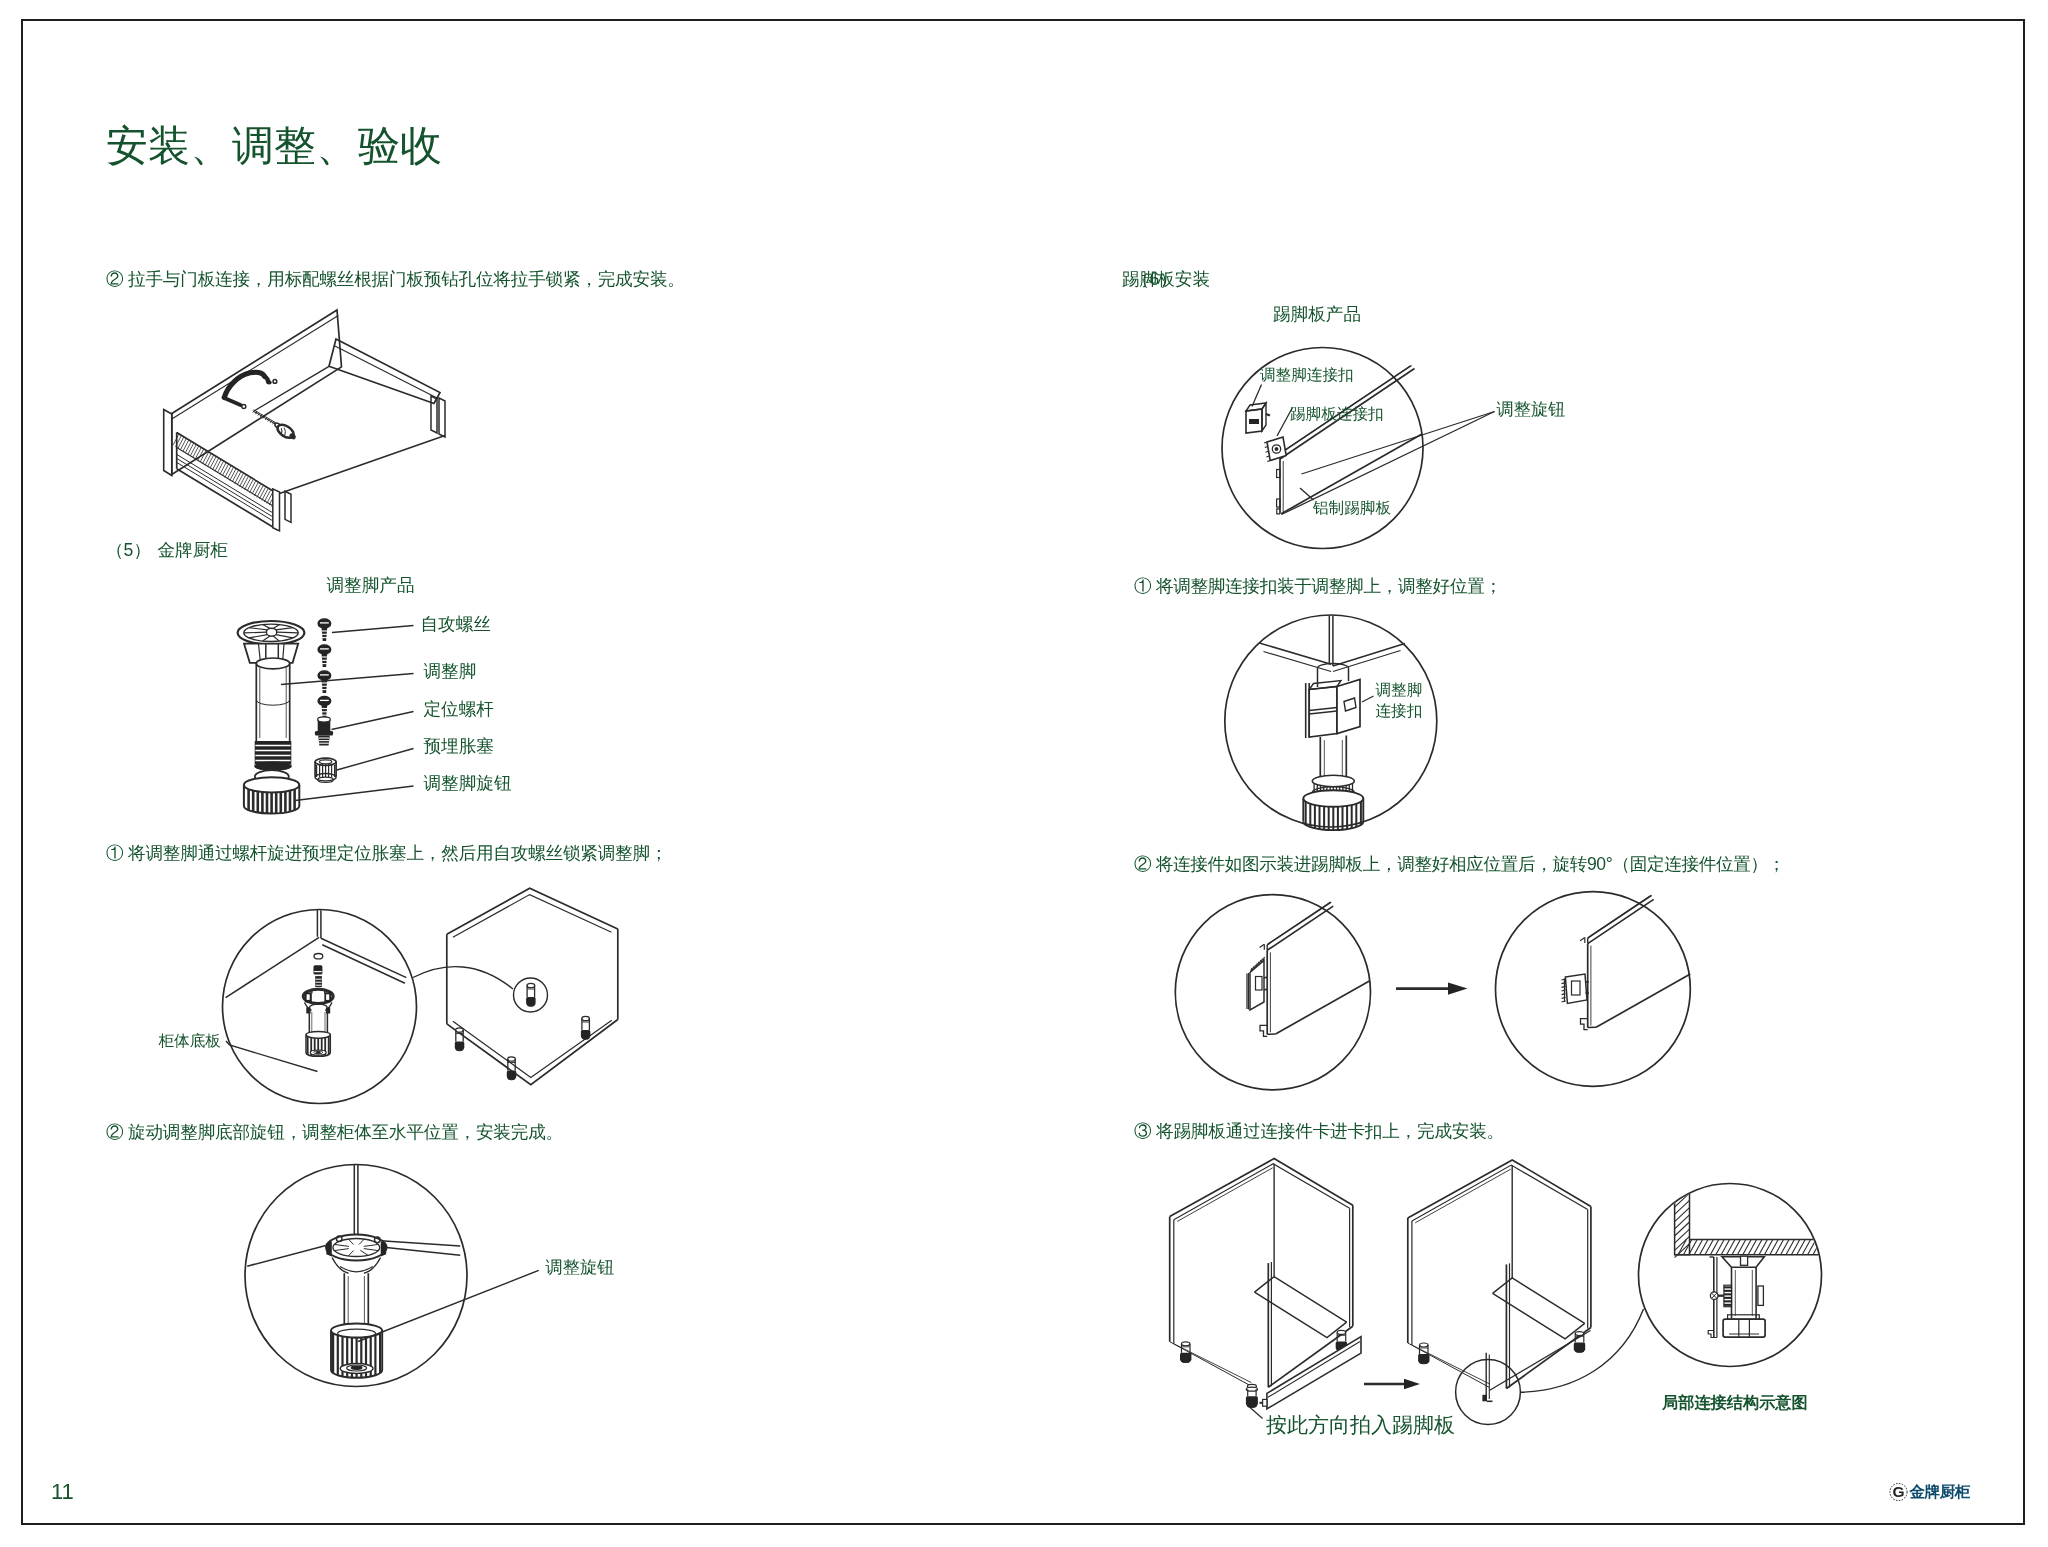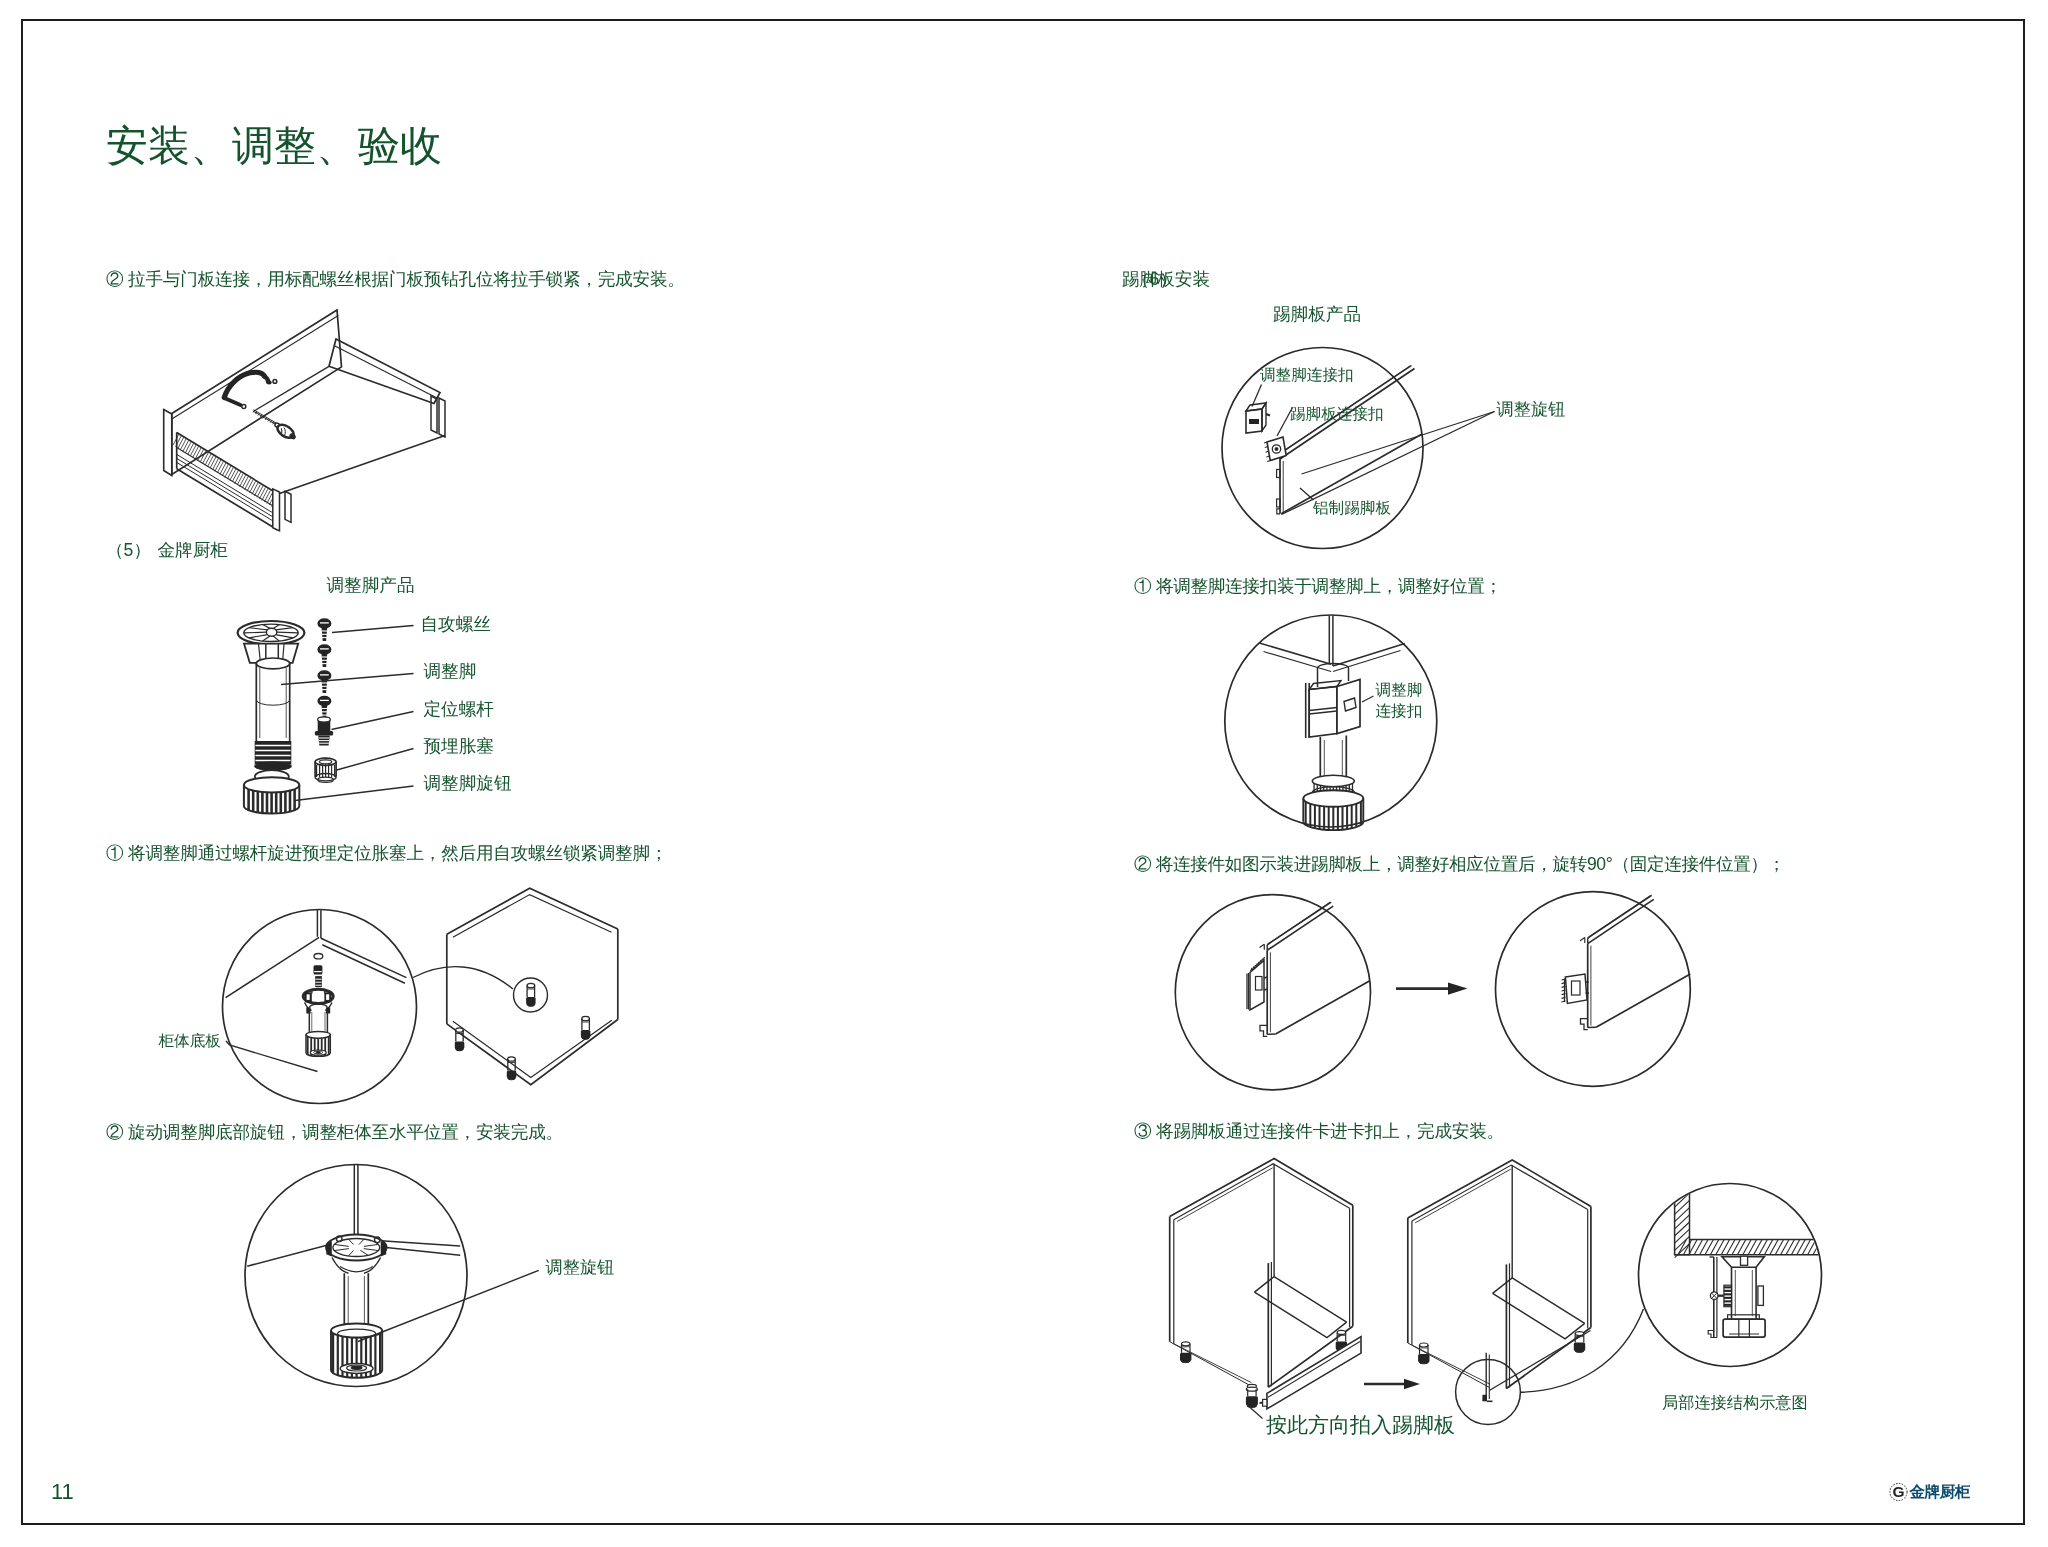--- a/index.html
+++ b/index.html
@@ -619,18 +619,18 @@
 <div class="t" style="left:1260.0px;top:367.4px;font-size:15.6px;font-weight:400;">调整脚连接扣</div>
 <div class="t" style="left:1290.0px;top:390.4px;font-size:15.6px;font-weight:400;margin-top:16px;">踢脚板连接扣</div>
 <div class="t" style="left:1496.5px;top:400.6px;font-size:17.2px;font-weight:400;">调整旋钮</div>
 <div class="t" style="left:1313.0px;top:500.4px;font-size:15.6px;font-weight:400;">铝制踢脚板</div>
 <div class="t" style="left:1134.0px;top:577.8px;font-size:17.6px;font-weight:400;letter-spacing:-0.3px;">① 将调整脚连接扣装于调整脚上，调整好位置；</div>
 <div class="t" style="left:1375.5px;top:682.4px;font-size:15.6px;font-weight:400;">调整脚</div>
 <div class="t" style="left:1375.5px;top:703.4px;font-size:15.6px;font-weight:400;">连接扣</div>
 <div class="t" style="left:1134.0px;top:855.8px;font-size:17.6px;font-weight:400;letter-spacing:-0.35px;">② 将连接件如图示装进踢脚板上，调整好相应位置后，旋转90°（固定连接件位置）；</div>
 <div class="t" style="left:1134.0px;top:1122.8px;font-size:17.6px;font-weight:400;letter-spacing:-0.2px;">③ 将踢脚板通过连接件卡进卡扣上，完成安装。</div>
 <div class="t" style="left:1266.0px;top:1414.4px;font-size:21px;font-weight:400;">按此方向拍入踢脚板</div>
-<div class="t" style="left:1662.0px;top:1394.1px;font-size:16.2px;font-weight:400;">局部连接结构示意图</div>
+<div class="t" style="left:1662.0px;top:1394.1px;font-size:16.2px;font-weight:700;">局部连接结构示意图</div>
 <div class="t" style="left:51.0px;top:1480.6px;font-size:22px;font-weight:400;">11</div>
 <svg width="92" height="26" viewBox="0 0 92 26" style="position:absolute;left:1888px;top:1478.5px">
     <circle cx="10.5" cy="13" r="8.6" fill="none" stroke="#2b2b2b" stroke-width="1" stroke-dasharray="1.6,1.3"></circle>
     <text x="10.5" y="18.3" font-family="Liberation Sans, sans-serif" font-size="15.5" font-weight="700" fill="#222" text-anchor="middle">G</text>
   </svg>
 <div class="t" style="left:1909.5px;top:1483.5px;font-size:15.5px;font-weight:700;letter-spacing:-0.4px;color:#0c4a6e">金牌厨柜</div>
 </body></html>

